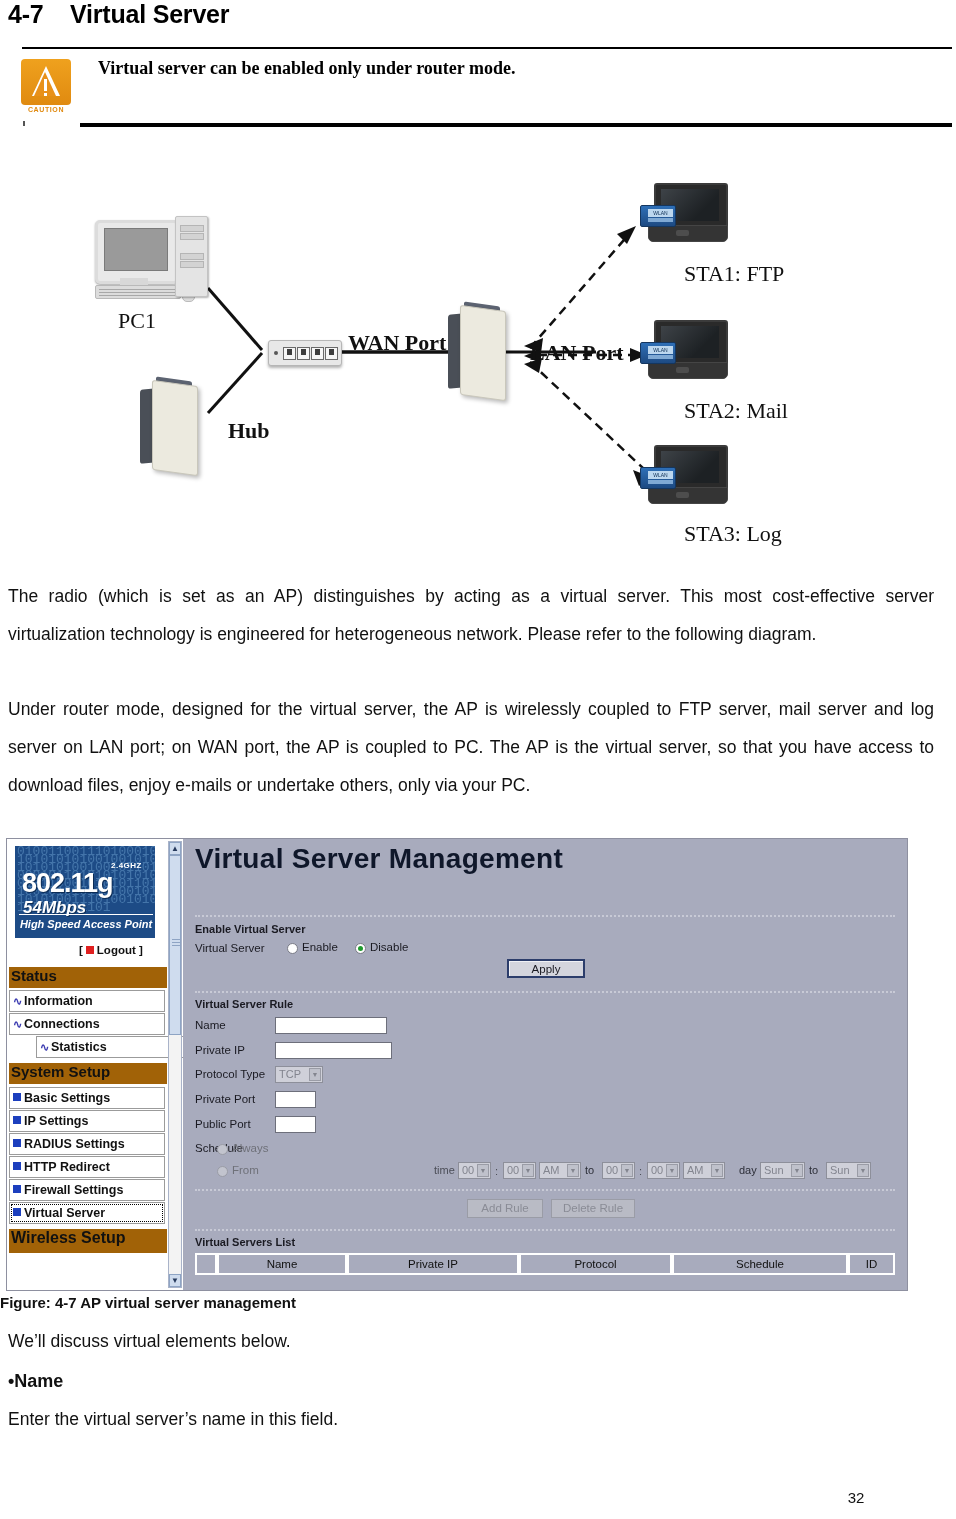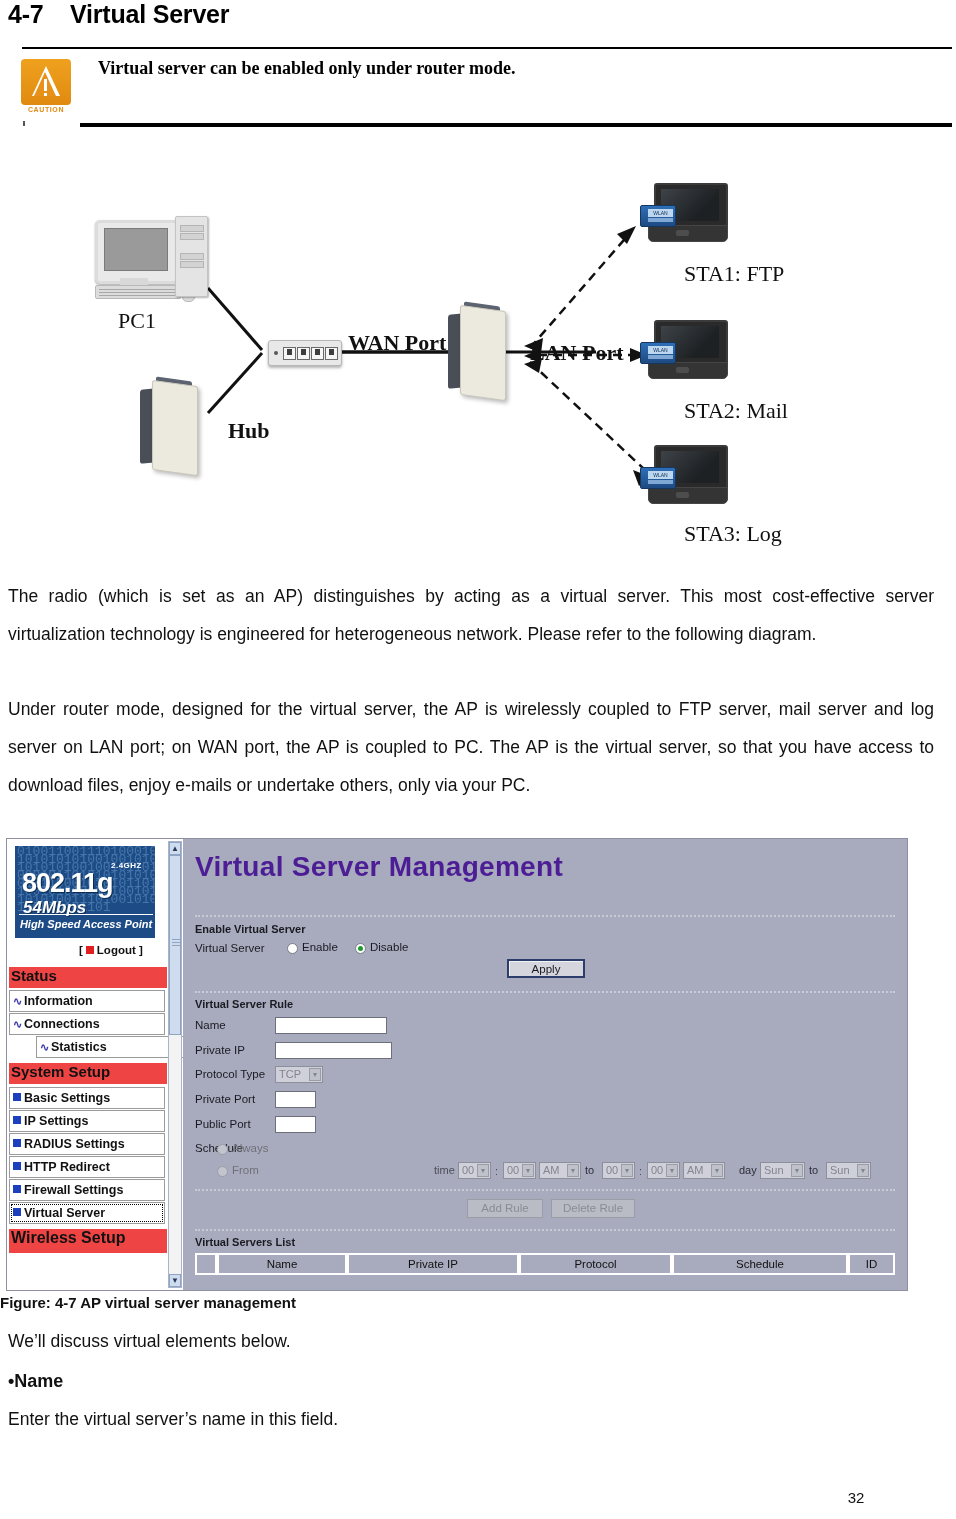--- a/index.html
+++ b/index.html
@@ -102,39 +102,39 @@
   .logo-mbps{position:absolute;left:8px;top:52px;font-size:17px;font-weight:bold;
     font-style:italic;color:#fff;text-shadow:1px 1px 0 #0c2c55;}
   .logo-bar{position:absolute;left:4px;bottom:4px;width:134px;height:19px;
     border-top:1px solid #ffffff;}
   .logo-sub{position:absolute;left:0;top:3px;width:134px;text-align:center;font-size:11px;
     font-weight:bold;font-style:italic;color:#ffffff;}
   .logout{position:absolute;left:72px;top:105px;width:82px;height:16px;font-size:11.5px;
     font-weight:bold;color:#111;white-space:nowrap;}
   .logout-sq{display:inline-block;width:8px;height:8px;background:#e02020;margin:0 3px;}
   .side-head{position:absolute;left:2px;width:158px;height:21px;font-size:15px;
-    font-weight:bold;color:#111;background:#ef4444;padding-left:2px;box-sizing:border-box;}
+    font-weight:bold;color:#111;background:#a16207;padding-left:2px;box-sizing:border-box;}
   .side-item{position:absolute;left:2px;width:156px;height:22px;background:#ffffff;
     border:1px solid #9b9b9b;box-sizing:border-box;font-size:12.5px;font-weight:bold;
     color:#111;line-height:20px;padding-left:3px;}
   .side-item.sel{outline:1px dotted #000;outline-offset:-3px;}
   .ico-sq{display:inline-block;width:8px;height:8px;background:#1c3fbe;margin-right:3px;
     vertical-align:1px;}
   .ico-wave{display:inline-block;width:10px;color:#3a3ab0;font-size:11px;margin-right:1px;}
   .side-scroll{position:absolute;left:161px;top:2px;width:14px;height:447px;background:#f3f3f3;
     border:1px solid #a9b3c9;box-sizing:border-box;}
   .sb-btn{position:absolute;left:0;width:12px;height:13px;background:#cfdcee;
     border:1px solid #8ea4c4;box-sizing:border-box;font-size:8px;text-align:center;
     line-height:11px;color:#26395c;}
   .sb-thumb{position:absolute;left:0;top:13px;width:12px;height:180px;background:#cfdcee;
     border:1px solid #8ea4c4;box-sizing:border-box;}
   .sb-grip{position:absolute;left:2px;top:86px;width:8px;height:1px;background:#8ea4c4;
     box-shadow:0 3px 0 #8ea4c4, 0 -3px 0 #8ea4c4;}
   .shot-main{position:absolute;left:176px;top:0;width:724px;height:451px;background:#a8abbd;}
-  .mtitle{position:absolute;left:12px;top:12px;font-size:28px;font-weight:bold;color:#4c1d95;
+  .mtitle{position:absolute;left:12px;top:4px;font-size:28px;font-weight:bold;color:#0f172a;
     letter-spacing:.3px;}
   .dotline{position:absolute;left:12px;width:700px;height:0;
     border-top:2px dotted #c8cad6;}
   .sec-lbl{position:absolute;left:12px;font-size:11px;font-weight:bold;color:#1a1a22;}
   .f-lbl{position:absolute;left:12px;font-size:11.5px;color:#1a1a22;}
   .f-in{position:absolute;background:#ffffff;border:1px solid #6d6f7b;box-sizing:border-box;
     height:17px;font-size:11px;padding-left:2px;color:#111;}
   .sel-box{position:absolute;height:17px;background:#cfd0d9;border:1px solid #8d8f9a;
     box-sizing:border-box;font-size:11px;color:#83858f;line-height:15px;padding-left:3px;}
   .sel-arw{position:absolute;right:1px;top:1px;width:12px;height:13px;background:#bfc1cb;

